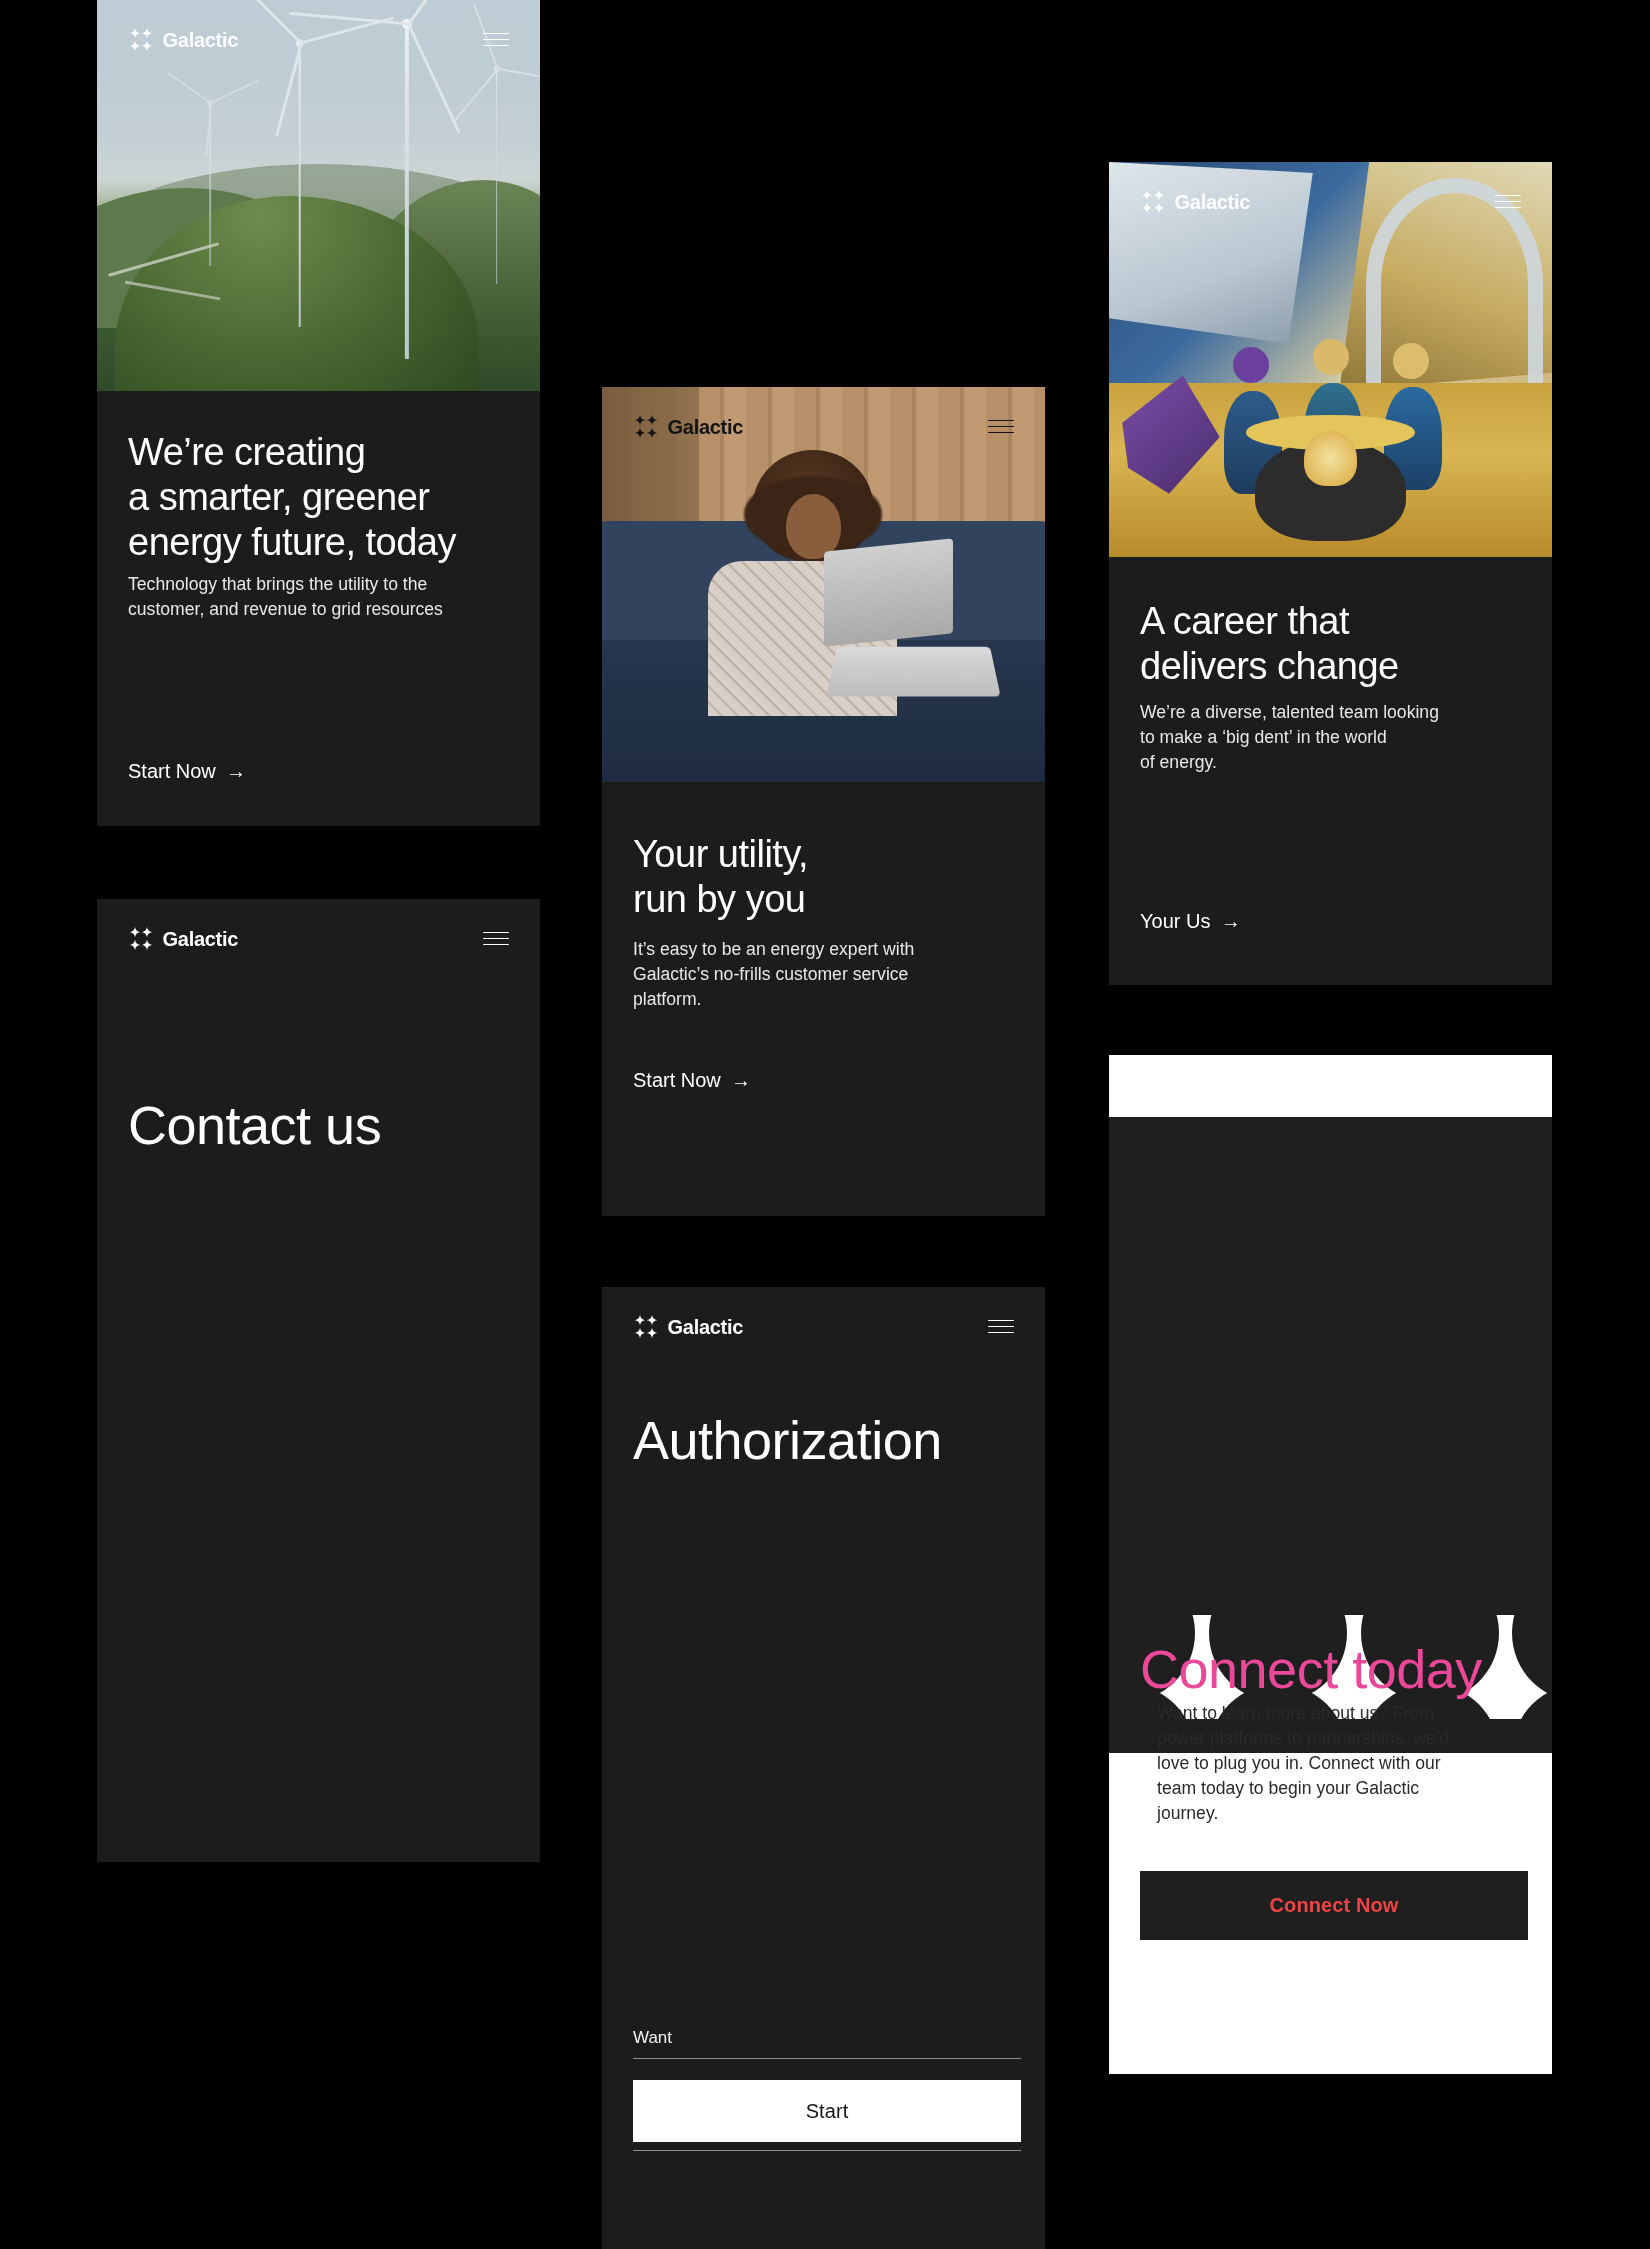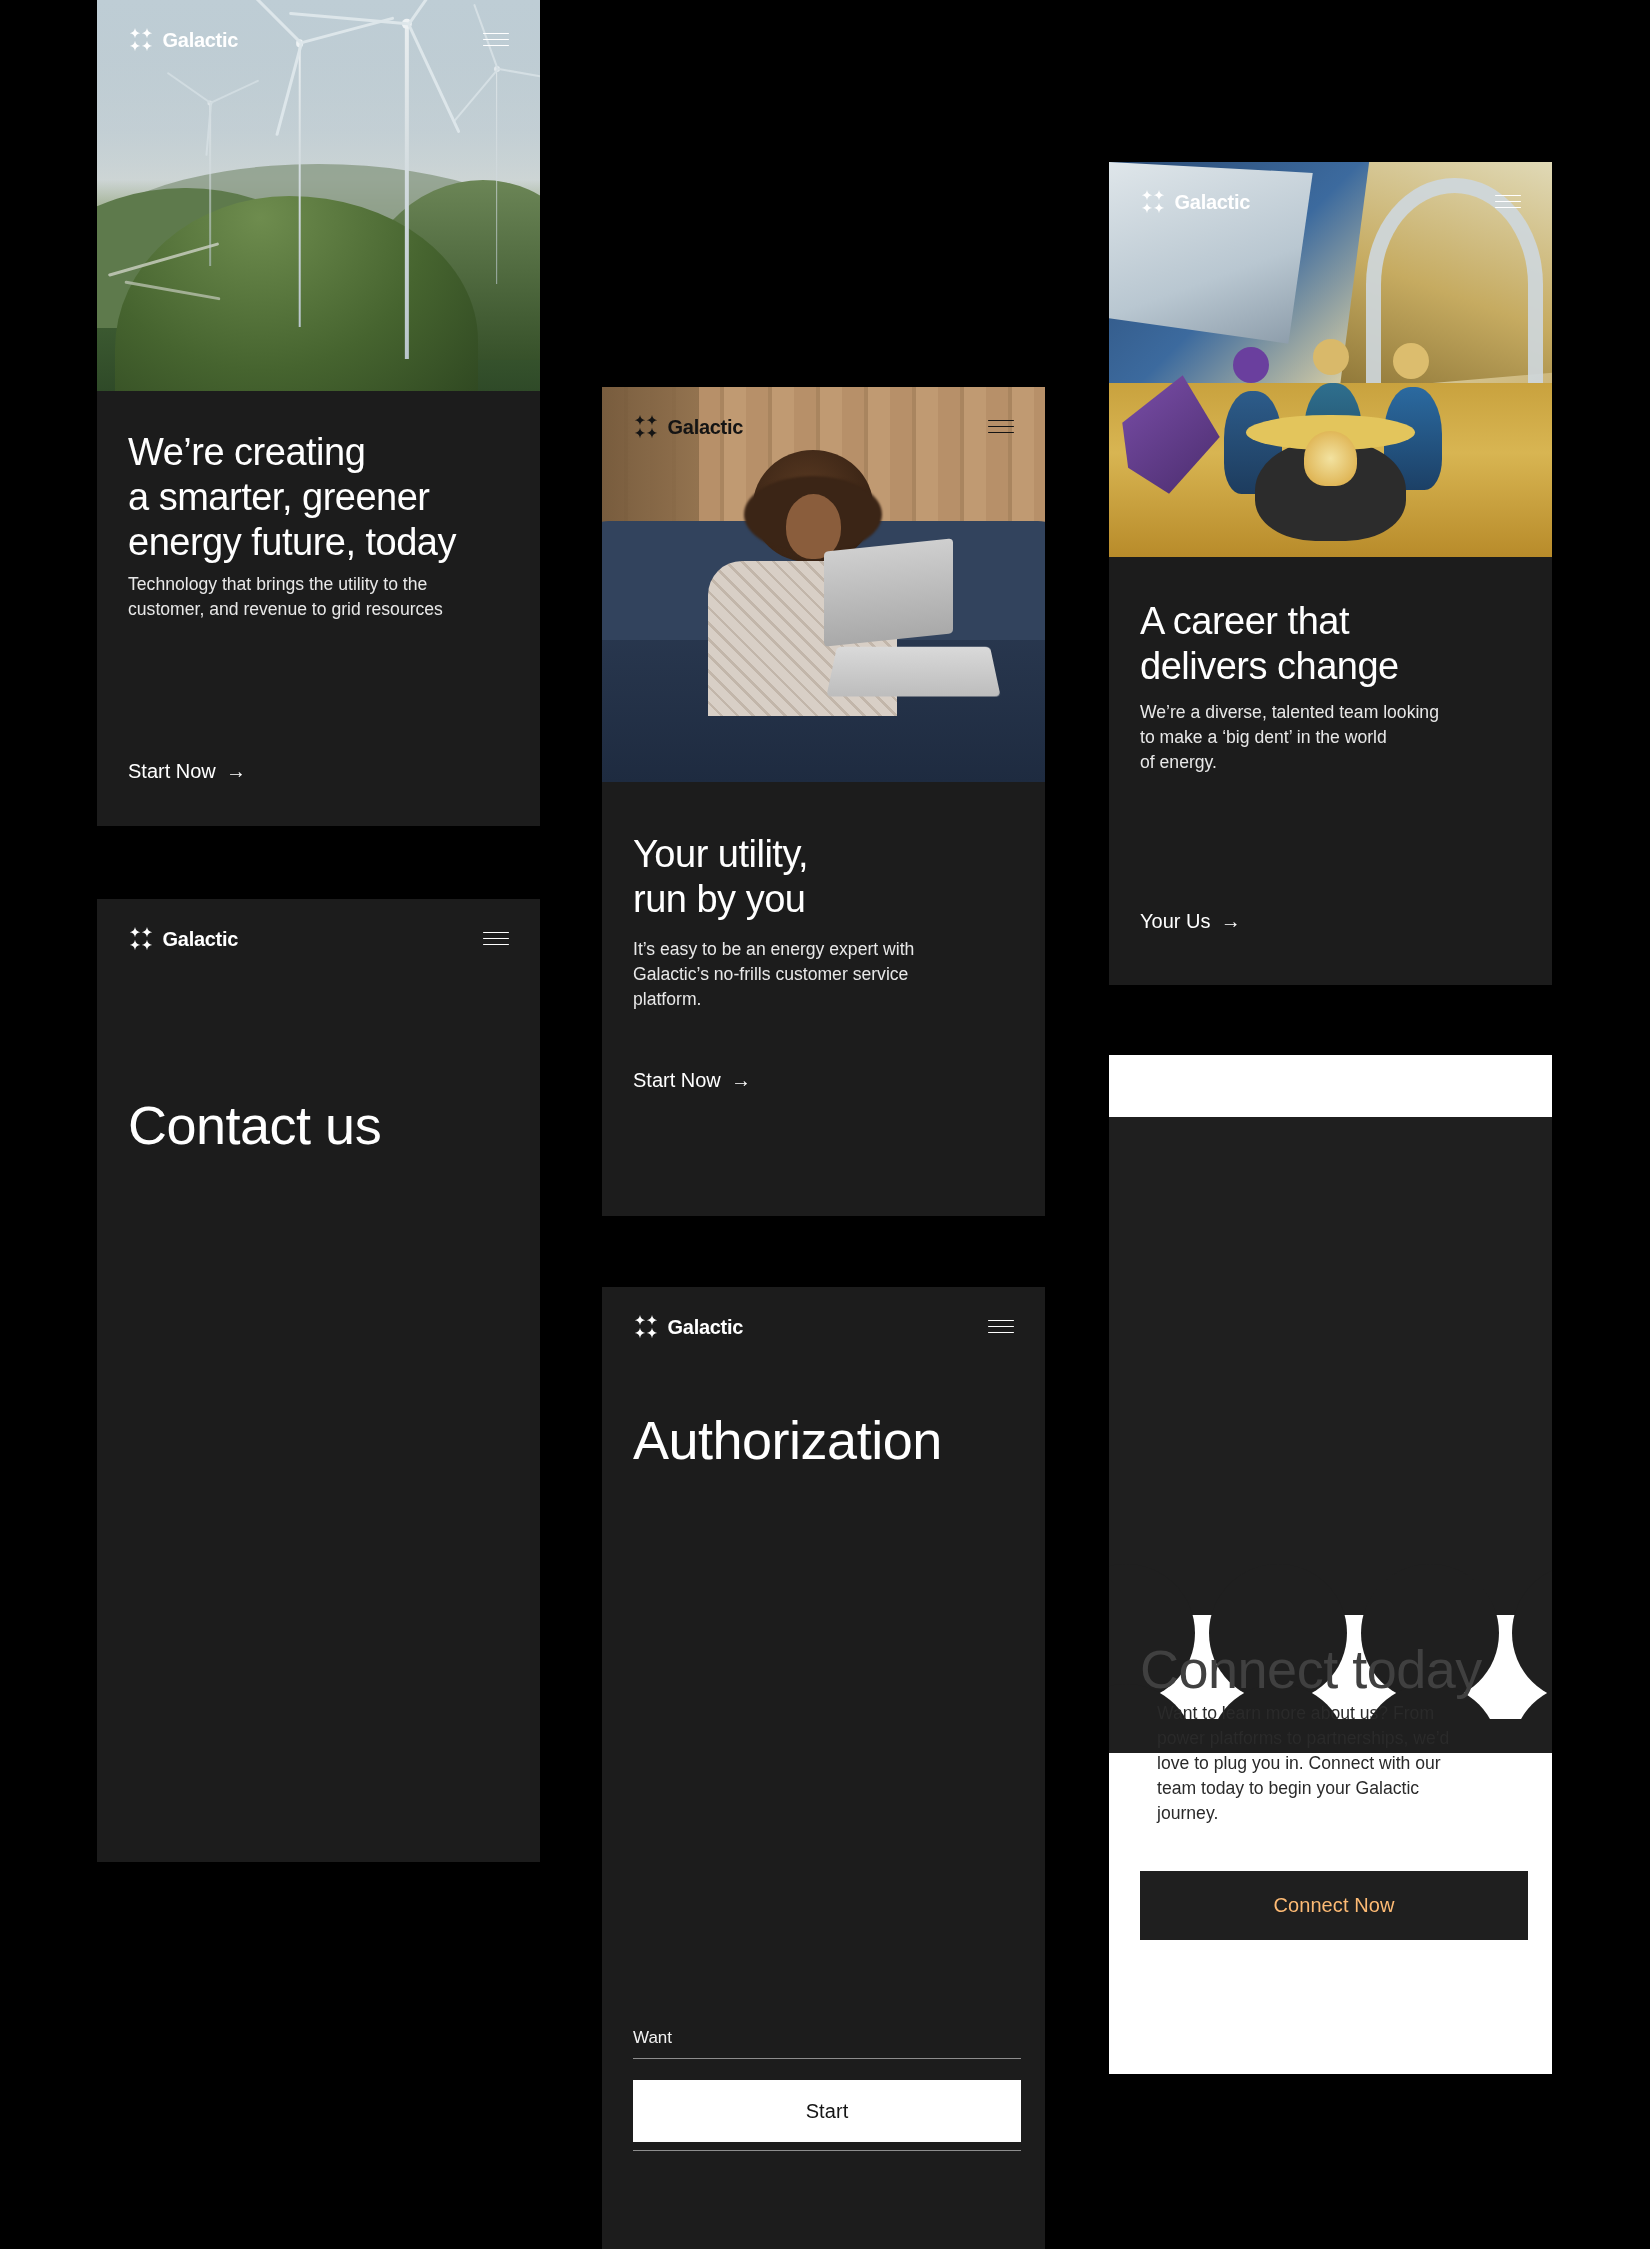--- a/index.html
+++ b/index.html
@@ -115,21 +115,21 @@
   .ph-mural .m-bird { position:absolute; left:3%; bottom:16%; width:22%; height:30%;
      background:linear-gradient(140deg,#7a4ea8,#4b2d6e); clip-path:polygon(0 40%,62% 0,100% 52%,48% 100%,6% 78%); }
   .ph-mural .m-flame { position:absolute; left:44%; bottom:18%; width:12%; height:14%;
      background:radial-gradient(circle,#f2e2a0,#d9a63c); border-radius:50% 50% 40% 40%; }
 
   
   .headline {
     color:#ffffff; font-size:38px; line-height:1.18;
     font-weight:400; letter-spacing:-0.5px; white-space:pre-line;
   }
-  .headline.dark { color:#404040; }
+  .headline.dark { color:#ec4899; }
   .headline.big { font-size:54px; }
   .body-text {
     color:#e8e8e8; font-size:17.6px; line-height:1.42; white-space:pre-line;
   }
   .body-text.dark { color:#2a2a2a; }
   .cta-link {
     color:#ffffff; font-size:20px; line-height:1; display:inline-flex;
     align-items:center; gap:10.3px; cursor:pointer;
   }
   .cta-arrow { font-size:20px; line-height:1; }
@@ -138,21 +138,21 @@
   .field { position:absolute; }
   .field-label { color:#f2f2f2; font-size:17px; line-height:1; padding-bottom:12px; display:block; }
   .field-rule { height:0.9px; background:#8d8d8d; width:100%; }
 
   
   .btn {
     position:absolute; display:flex; align-items:center; justify-content:center;
     font-size:20px; cursor:pointer; letter-spacing:0.1px;
   }
   .btn-light { background:#ffffff; color:#151515; }
-  .btn-dark  { background:#1f1f1f; color:#fdba74; }
+  .btn-dark  { background:#1f1f1f; color:#ef4444;font-weight:bold; }
 
   
   .starband { position:absolute; background:#ffffff; overflow:hidden; }
   .starband .row { position:absolute; left:0; right:0; display:flex; }
   .starband .blob { background:#1f1f1f; border-radius:50%; flex:0 0 auto; }
 </style>
 </head>
 <body>
 
 <div class="board">

